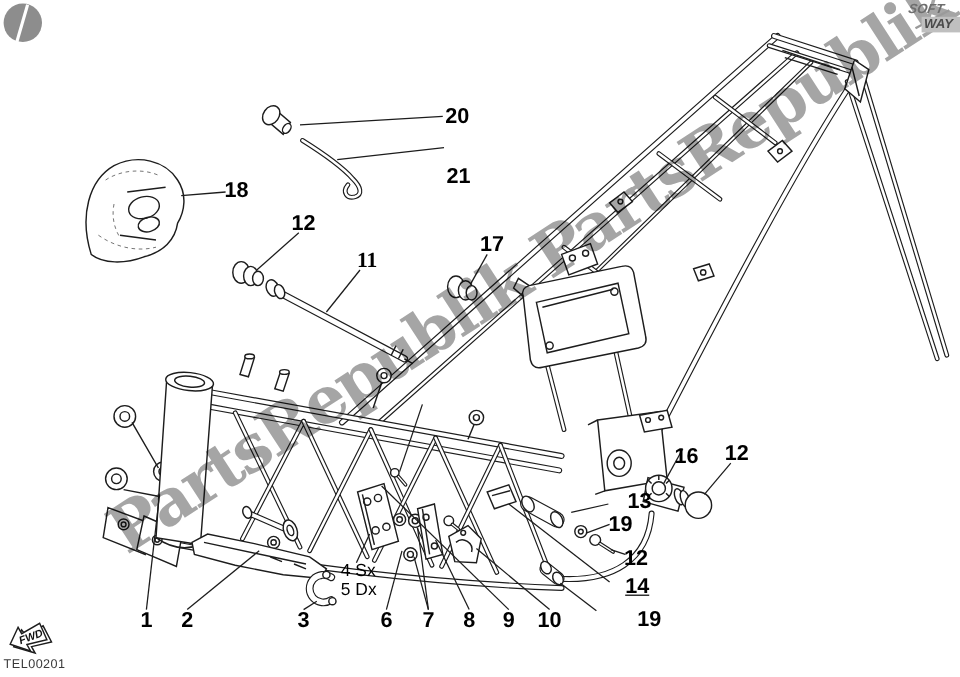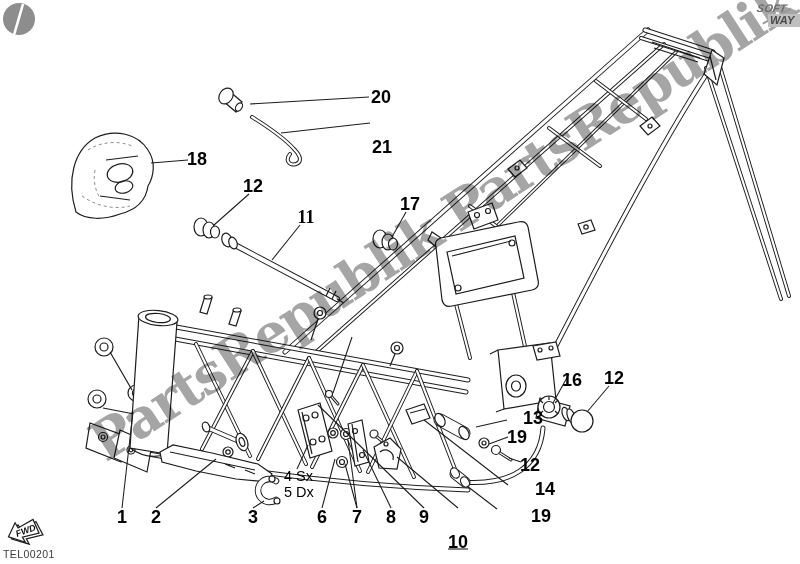--- a/index.html
+++ b/index.html
@@ -333,23 +333,23 @@
   <div class="watermark" style="color: rgb(143, 143, 143); transform: rotate(-33deg);">PartsRepublik  PartsRepublik</div>
 
   <div id="callouts">
       <div class="callout" style="left: 122px; top: 517px;">1</div>
       <div class="callout" style="left: 156px; top: 517px;">2</div>
       <div class="callout" style="left: 253px; top: 517px;">3</div>
       <div class="callout" style="left: 322px; top: 517px;">6</div>
       <div class="callout" style="left: 357px; top: 517px;">7</div>
       <div class="callout" style="left: 391px; top: 517px;">8</div>
       <div class="callout" style="left: 424px; top: 517px;">9</div>
-      <div class="callout" style="left: 458px; top: 542px; text-decoration: underline;">10</div>
+      <div class="callout" style="left: 458px; top: 517px;">10</div>
       <div class="callout" style="left: 504px; top: 516px; margin-left: 37px;">19</div>
-      <div class="callout" style="left: 545px; top: 489px;">14</div>
+      <div class="callout" style="left: 531px; top: 489px; text-decoration: underline;">14</div>
       <div class="callout" style="left: 530px; top: 465px;">12</div>
       <div class="callout" style="left: 517px; top: 437px;">19</div>
       <div class="callout" style="left: 516px; top: 418px; margin-left: 17px;">13</div>
       <div class="callout" style="left: 572px; top: 380px;">16</div>
       <div class="callout" style="left: 614px; top: 378px;">12</div>
       <div class="callout" style="left: 306px; top: 217px; font-family: Liberation Serif, serif;">11</div>
       <div class="callout" style="left: 253px; top: 186px;">12</div>
       <div class="callout" style="left: 410px; top: 204px;">17</div>
       <div class="callout" style="left: 197px; top: 159px;">18</div>
       <div class="callout" style="left: 381px; top: 97px;">20</div>

